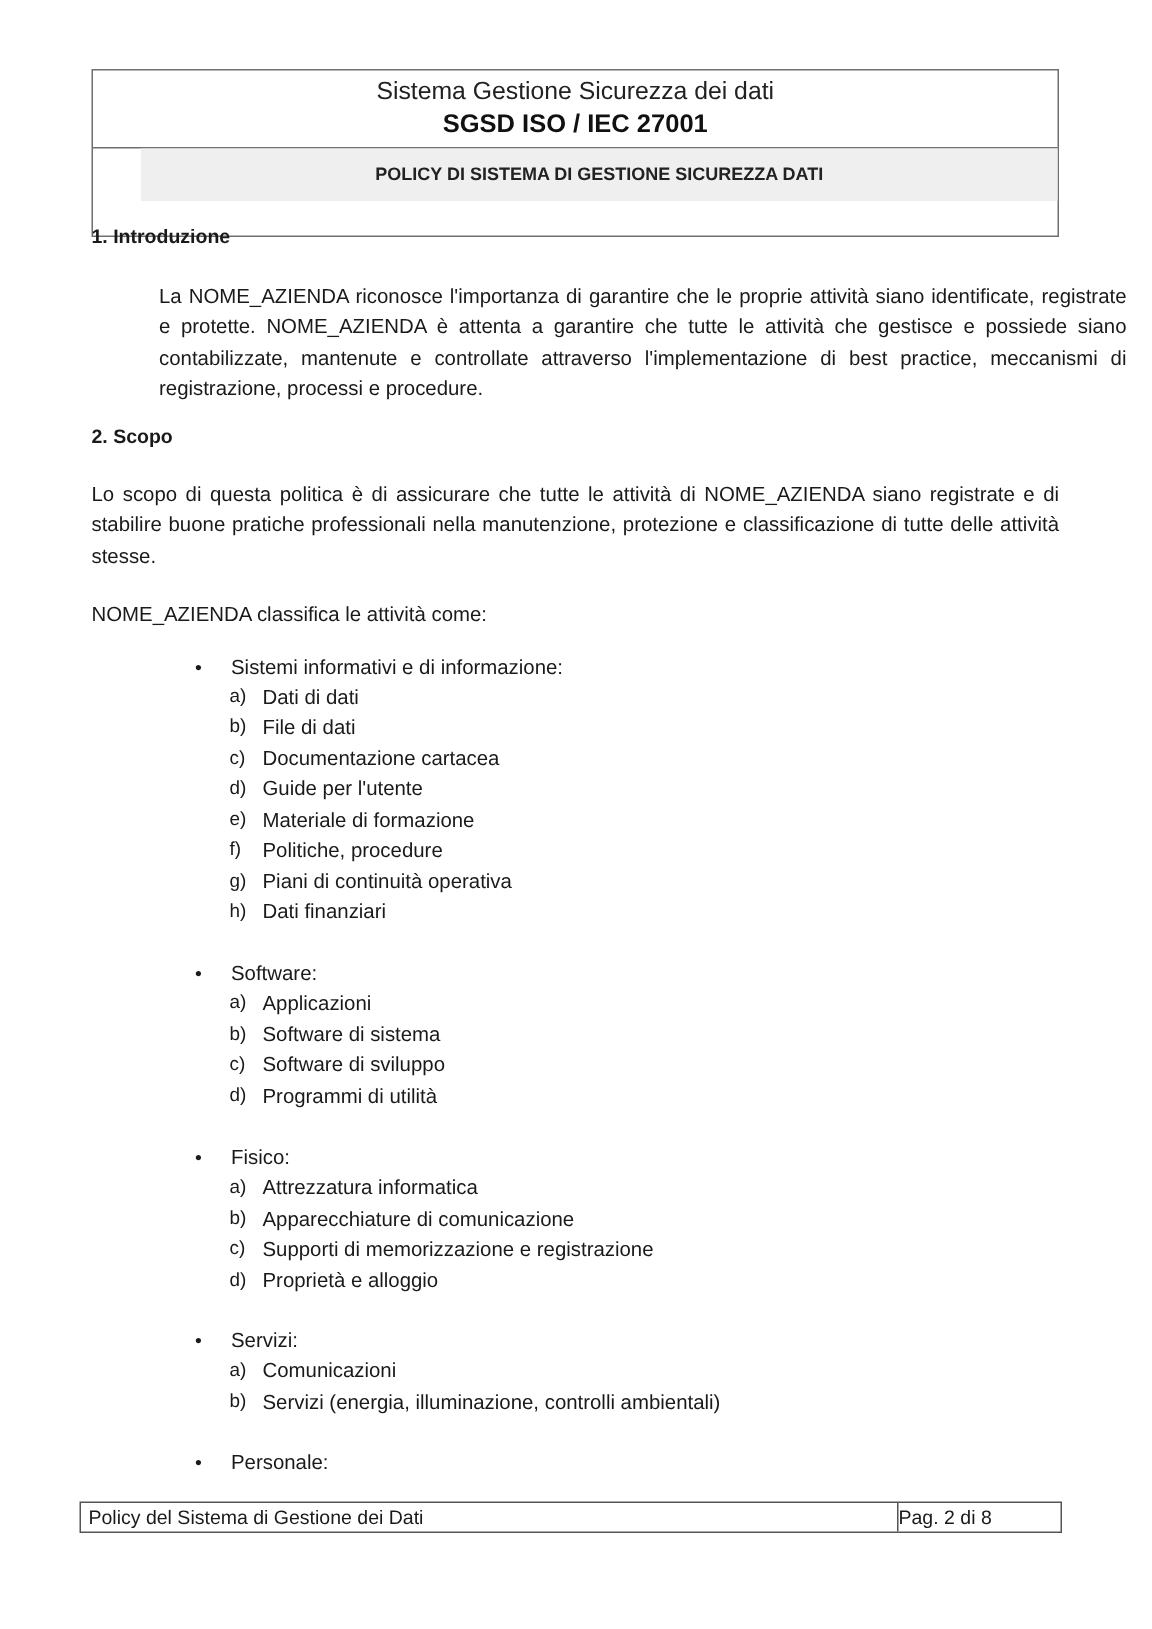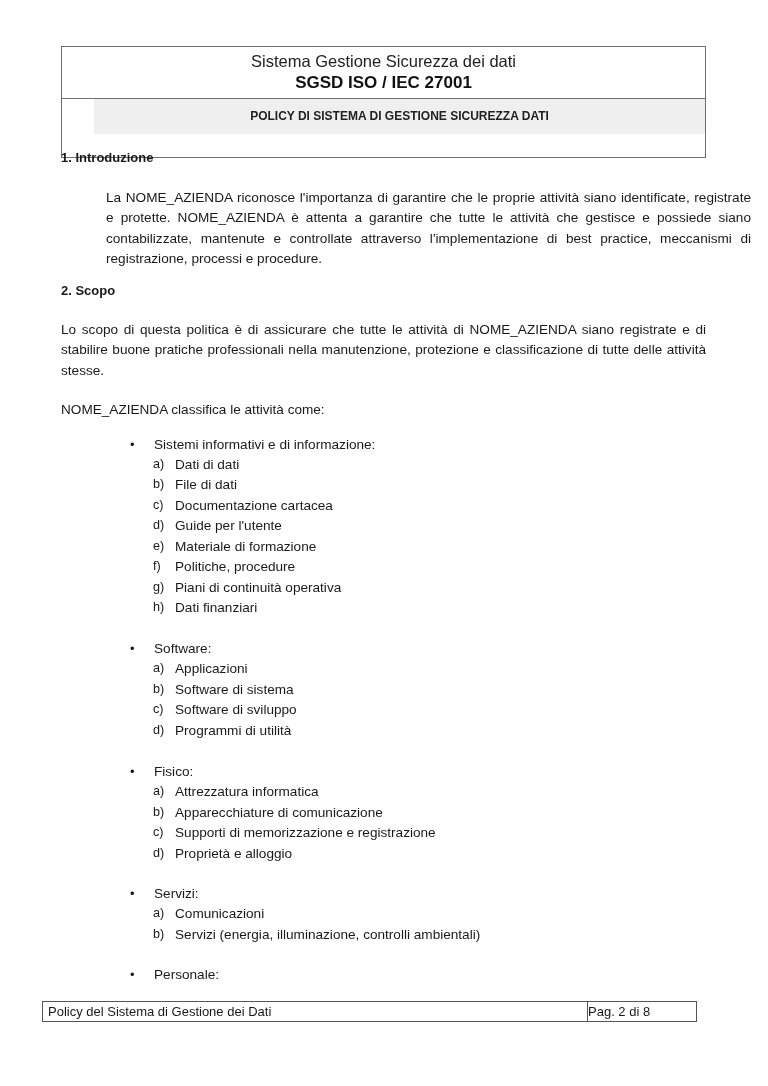--- a/index.html
+++ b/index.html
@@ -19,21 +19,21 @@
   .h { position: absolute; left: 61px; font-size: 13px; font-weight: bold; text-align: center; }
   .para { position: absolute; left: 61px; width: 645px; font-size: 13.6px; line-height: 20.3px; text-align: justify; }
   .list { position: absolute; left: 0; width: 768px; font-size: 13.6px; }
   .cat { position: absolute; left: 0; }
   .bullet { position: absolute; left: 130px; font-size: 13px; }
   .cat-label { position: absolute; left: 154px; white-space: nowrap; }
   .sub-letter { position: absolute; left: 153px; font-size: 12.6px; white-space: nowrap; }
   .sub-text { position: absolute; left: 175px; white-space: nowrap; }
 
   .footer-box {
-    position: absolute; left: 42px; top: 1001px; width: 655px; height: 21px;
+    position: absolute; left: 53px; top: 1001px; width: 655px; height: 21px;
     border: 1.3px solid #555; box-sizing: border-box; display: flex; font-size: 13px;
   }
   .footer-left { width: 539px; border-right: 1.3px solid #555; padding-left: 5px; line-height: 19px; }
   .footer-right { flex: 1; text-align: left; line-height: 19px; }
 </style>
 </head>
 <body>
 
 <div class="header-box">
   <div class="header-top">

